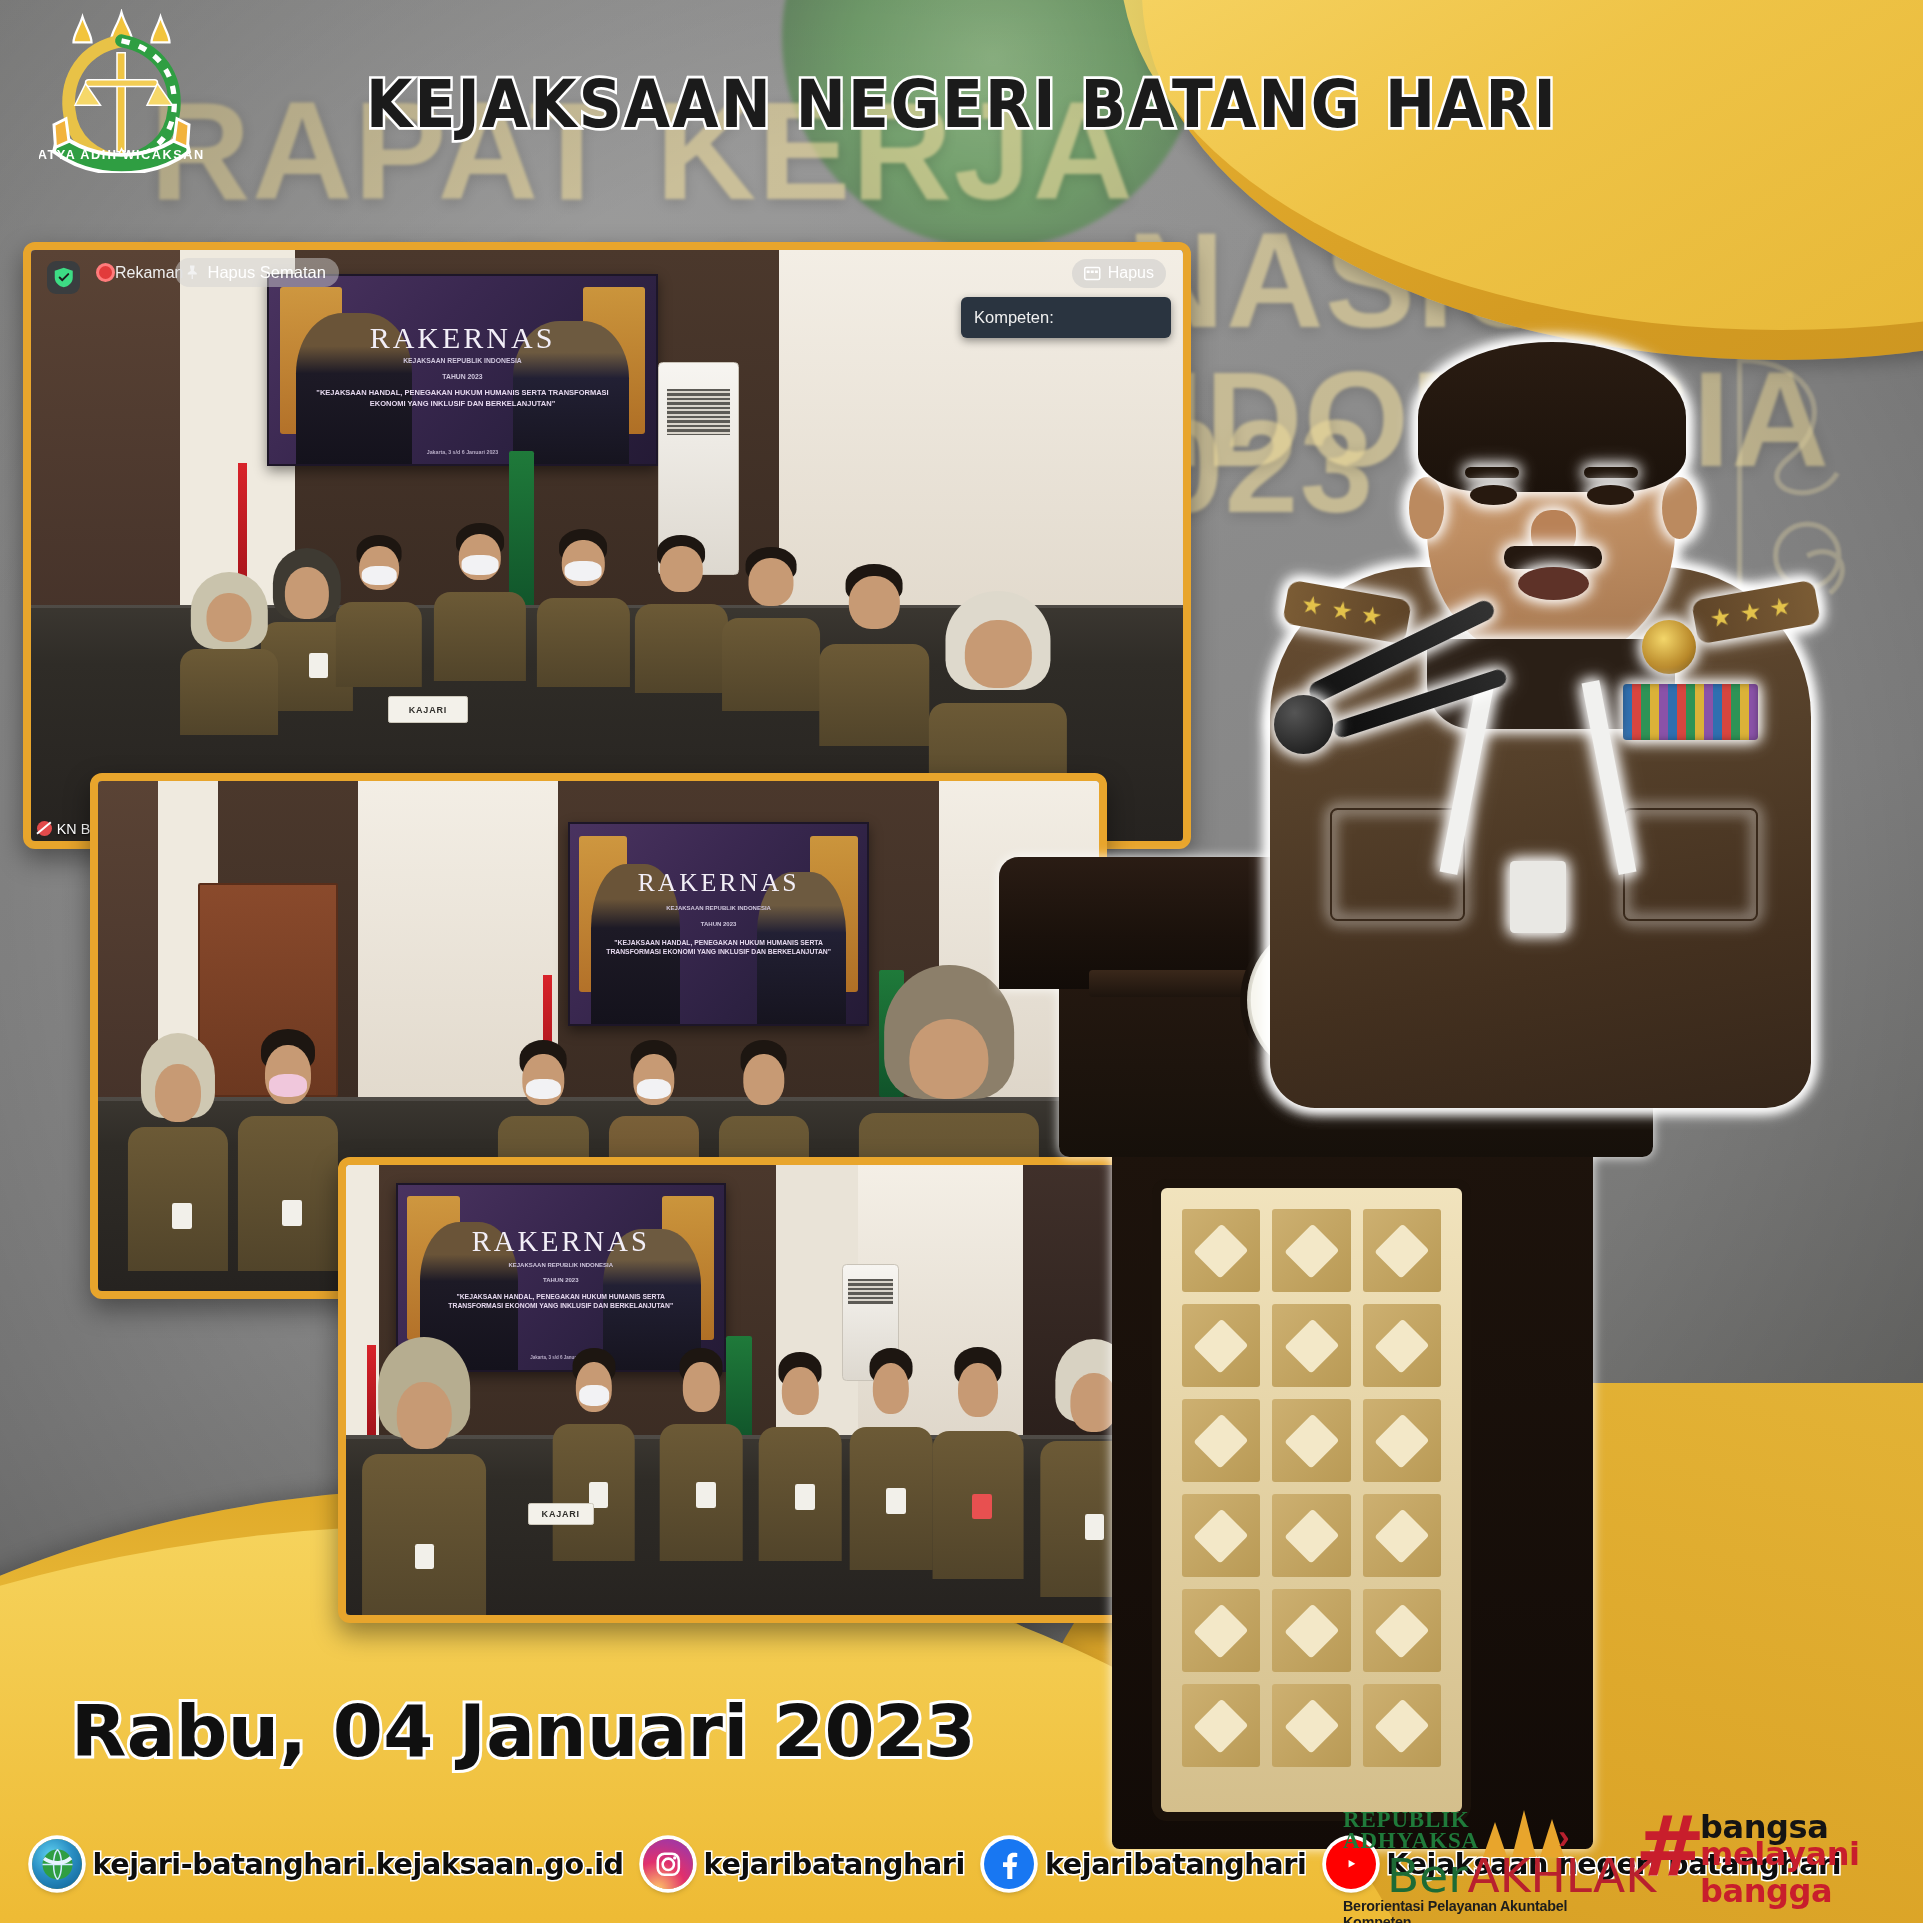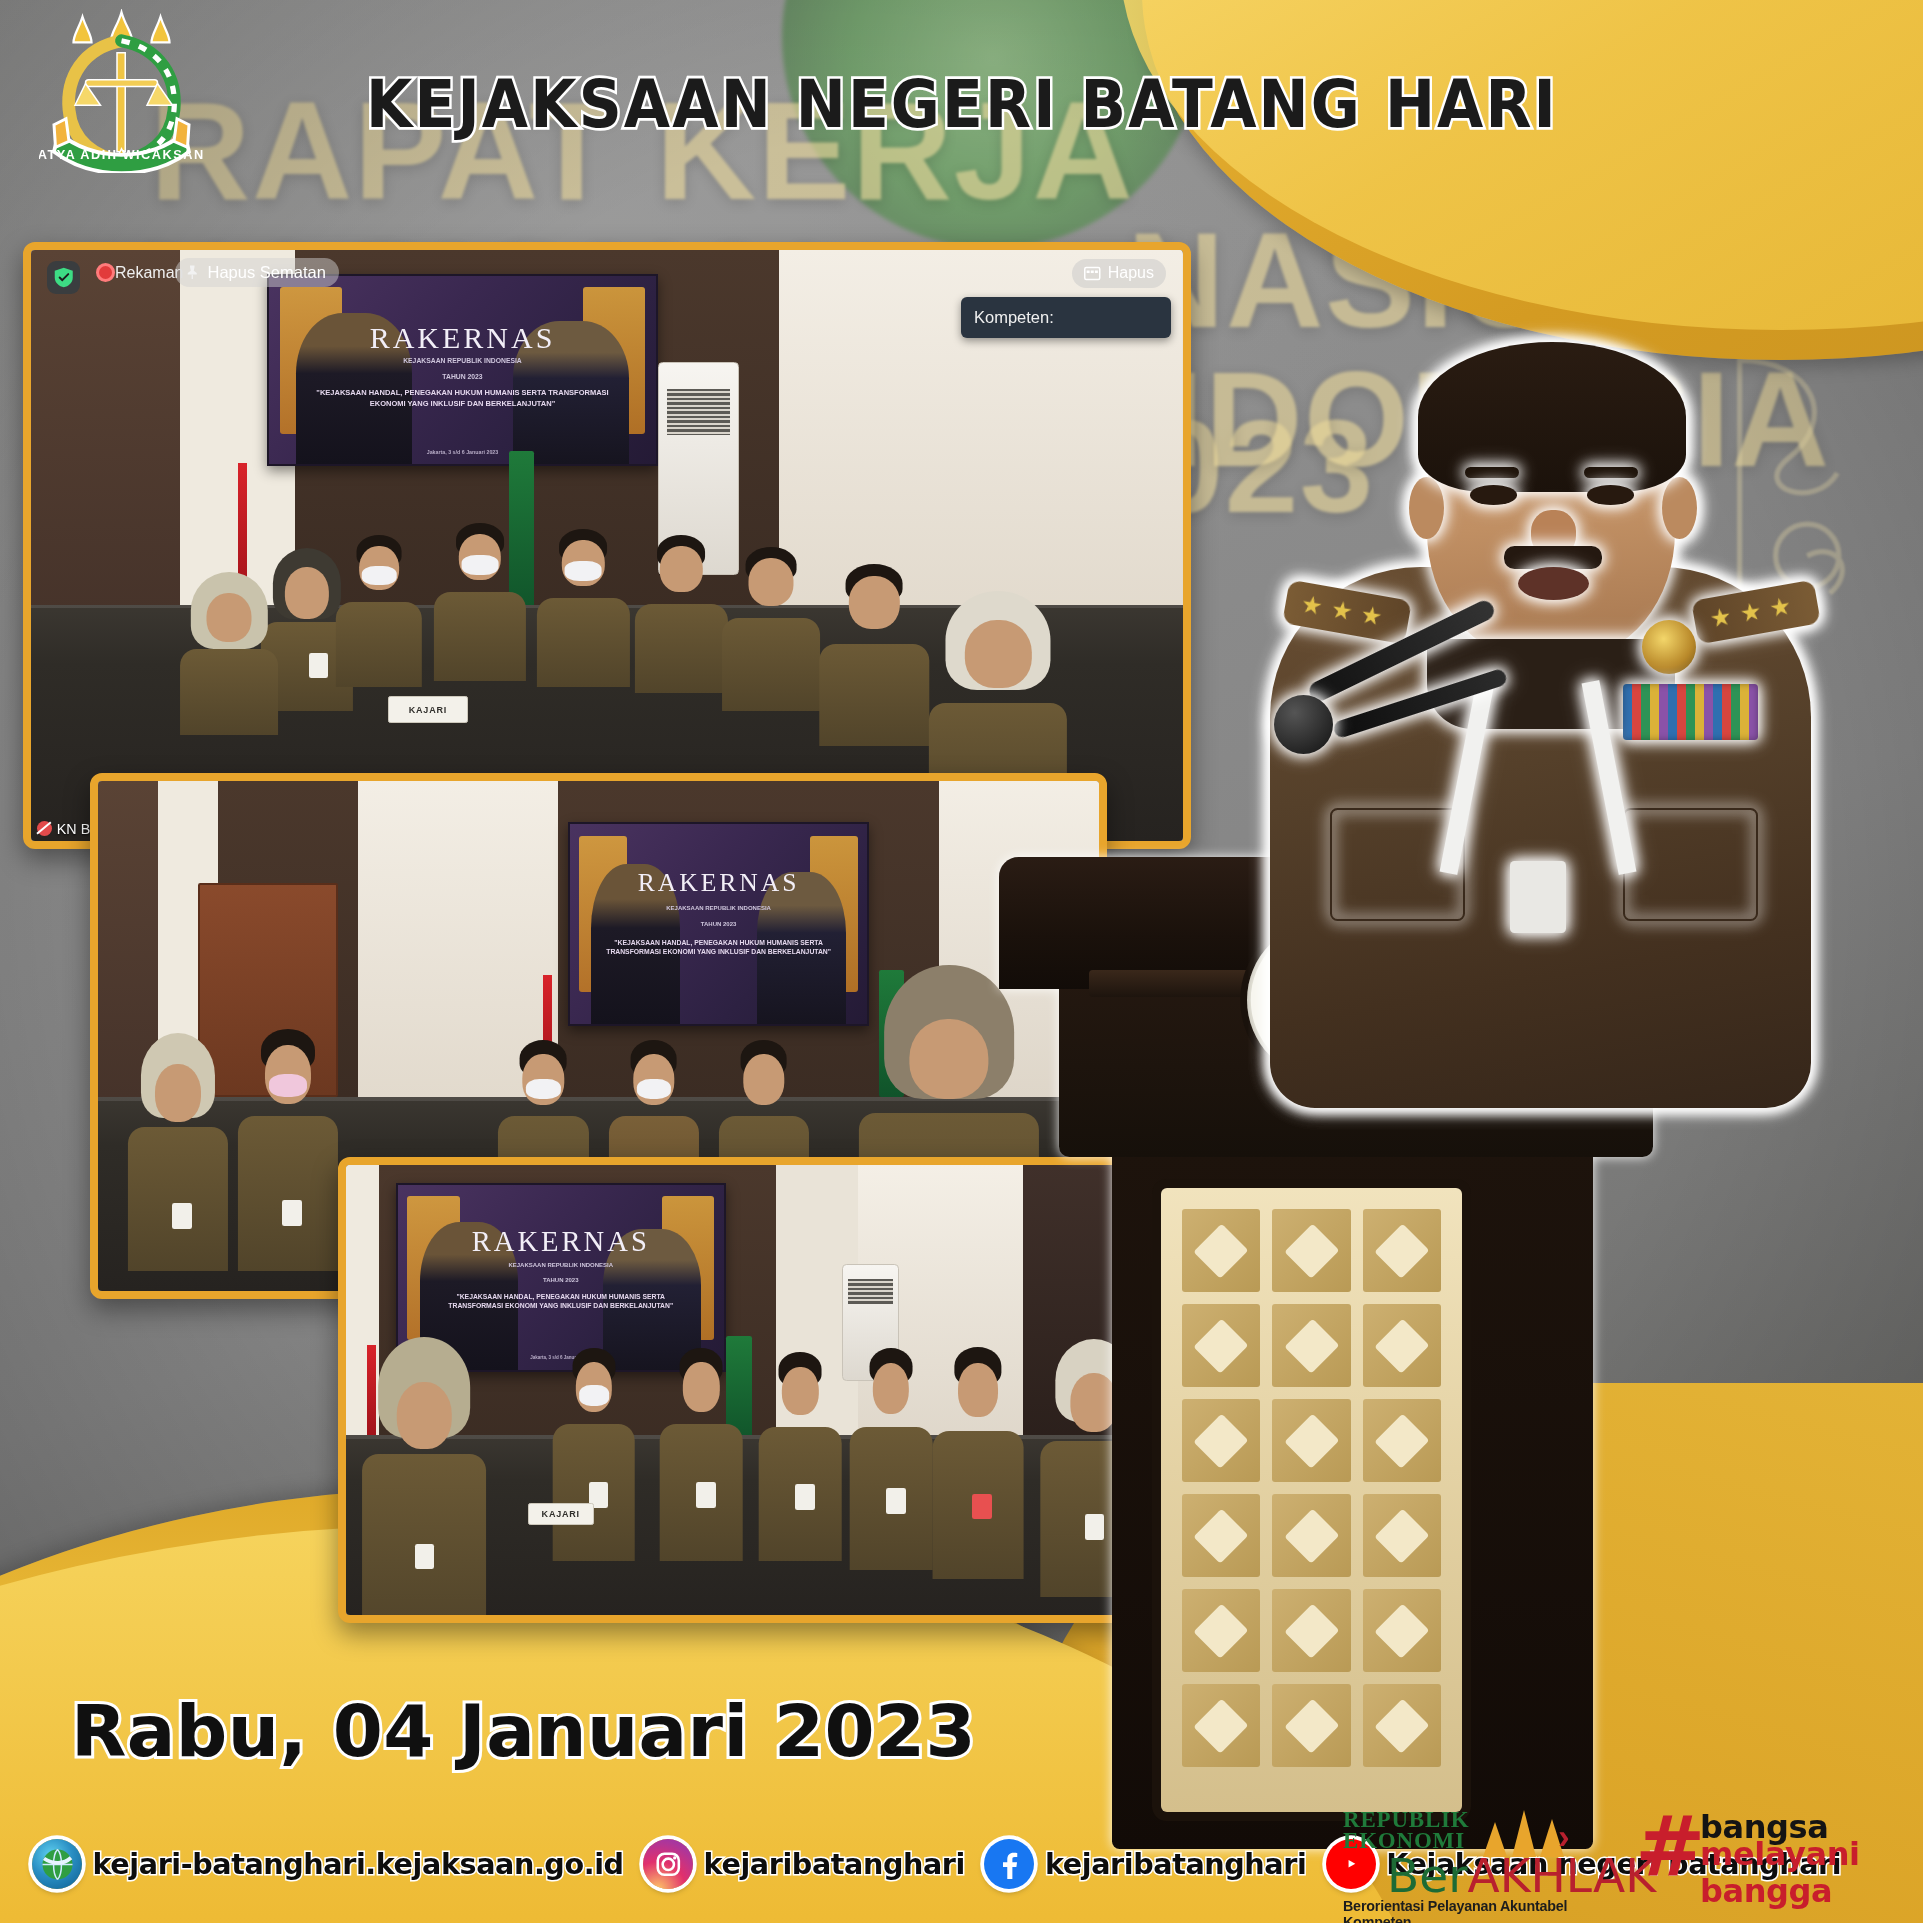--- a/index.html
+++ b/index.html
@@ -768,21 +768,21 @@
         <svg width="25.6" height="19.5" viewBox="0 0 34 26">
             <rect x="1" y="1" width="32" height="24" rx="7" fill="#ff0000"></rect>
             <path d="M14 8 l9 5 -9 5z" fill="#fff"></path>
           </svg>
       </span>
       <span class="slabel">Kejaksaan negeri batanghari</span>
     </div>
 
     <div id="berakhlak">
       <div class="ba-trapsila">REPUBLIK</div>
-      <div class="ba-trapsila">EKONOMI</div>
+      <div class="ba-trapsila">ADHYAKSA</div>
       <div class="ba-peaks">
         <span class="ba-peak"></span>
           <span class="ba-peak" style="border-bottom-width:47px;"></span>
           <span class="ba-peak" style="border-bottom-width:38px;"></span>
       </div>
       <div class="ba-arrow">›</div>
       <div class="ba-main" style="margin-top:1.5px;">
         <span class="ber">Ber</span><span>AKHLAK</span>
       </div>
       <div class="ba-sub1">Berorientasi Pelayanan Akuntabel Kompeten</div>

